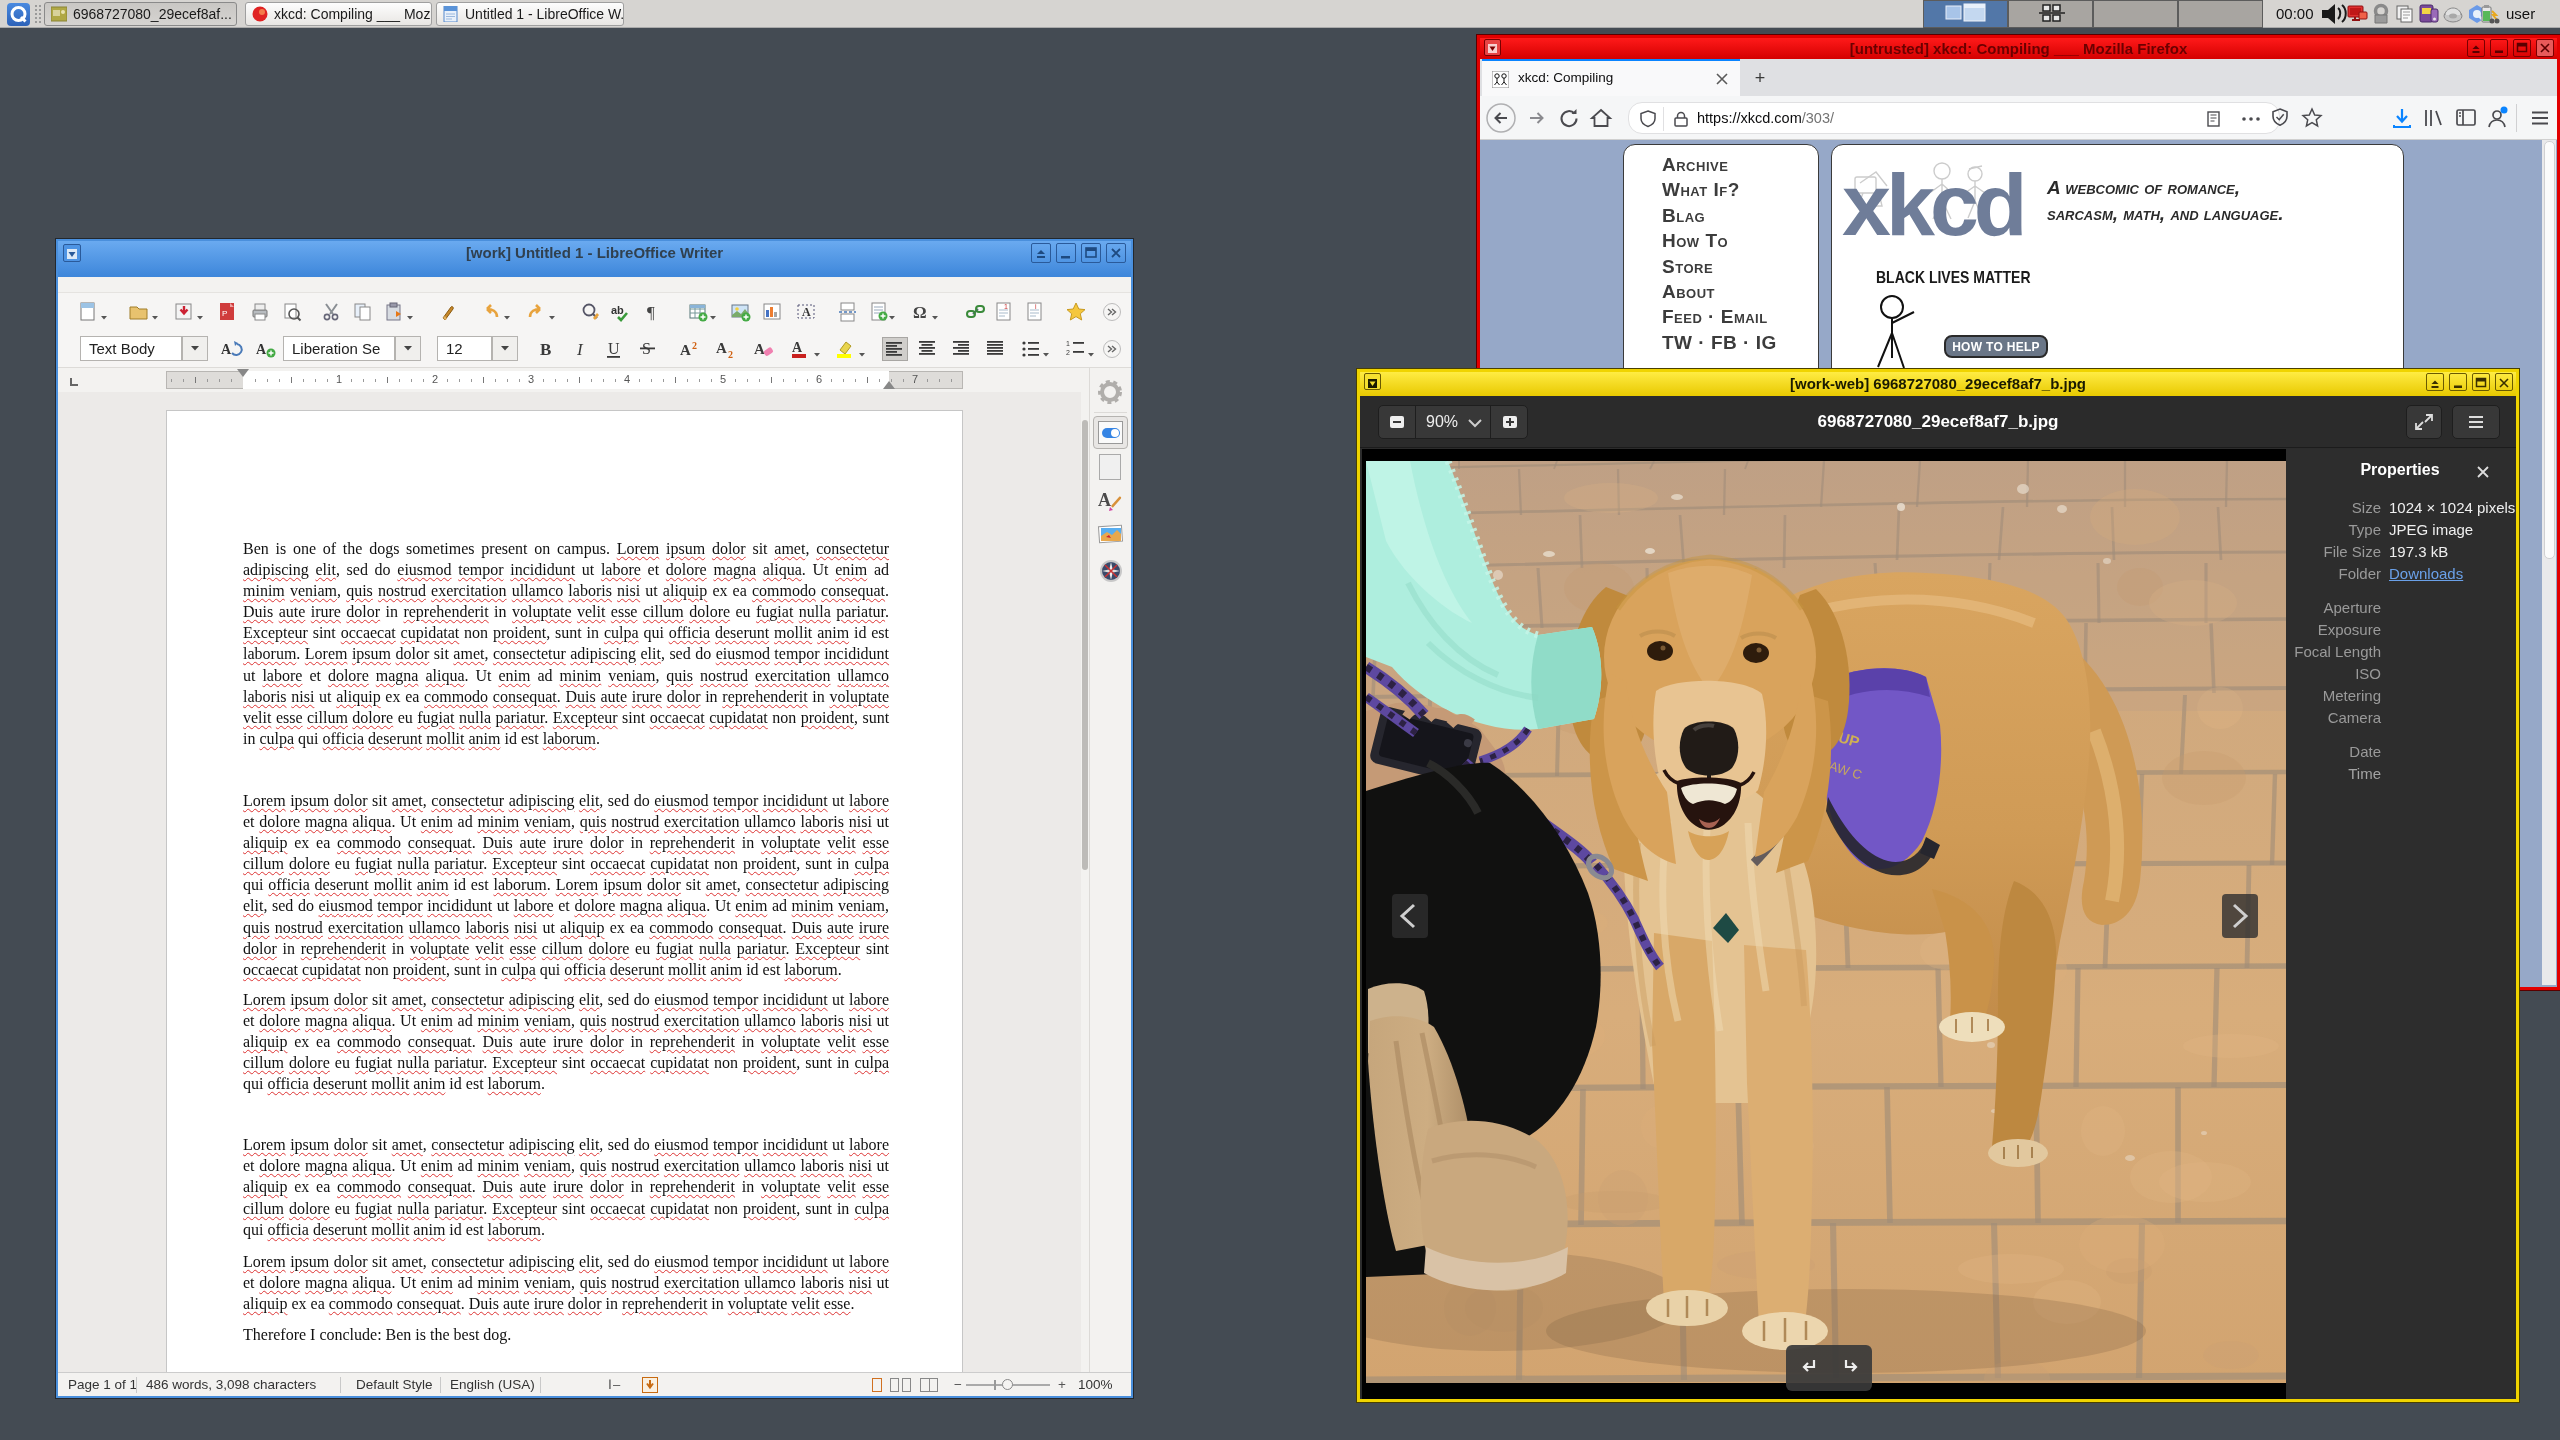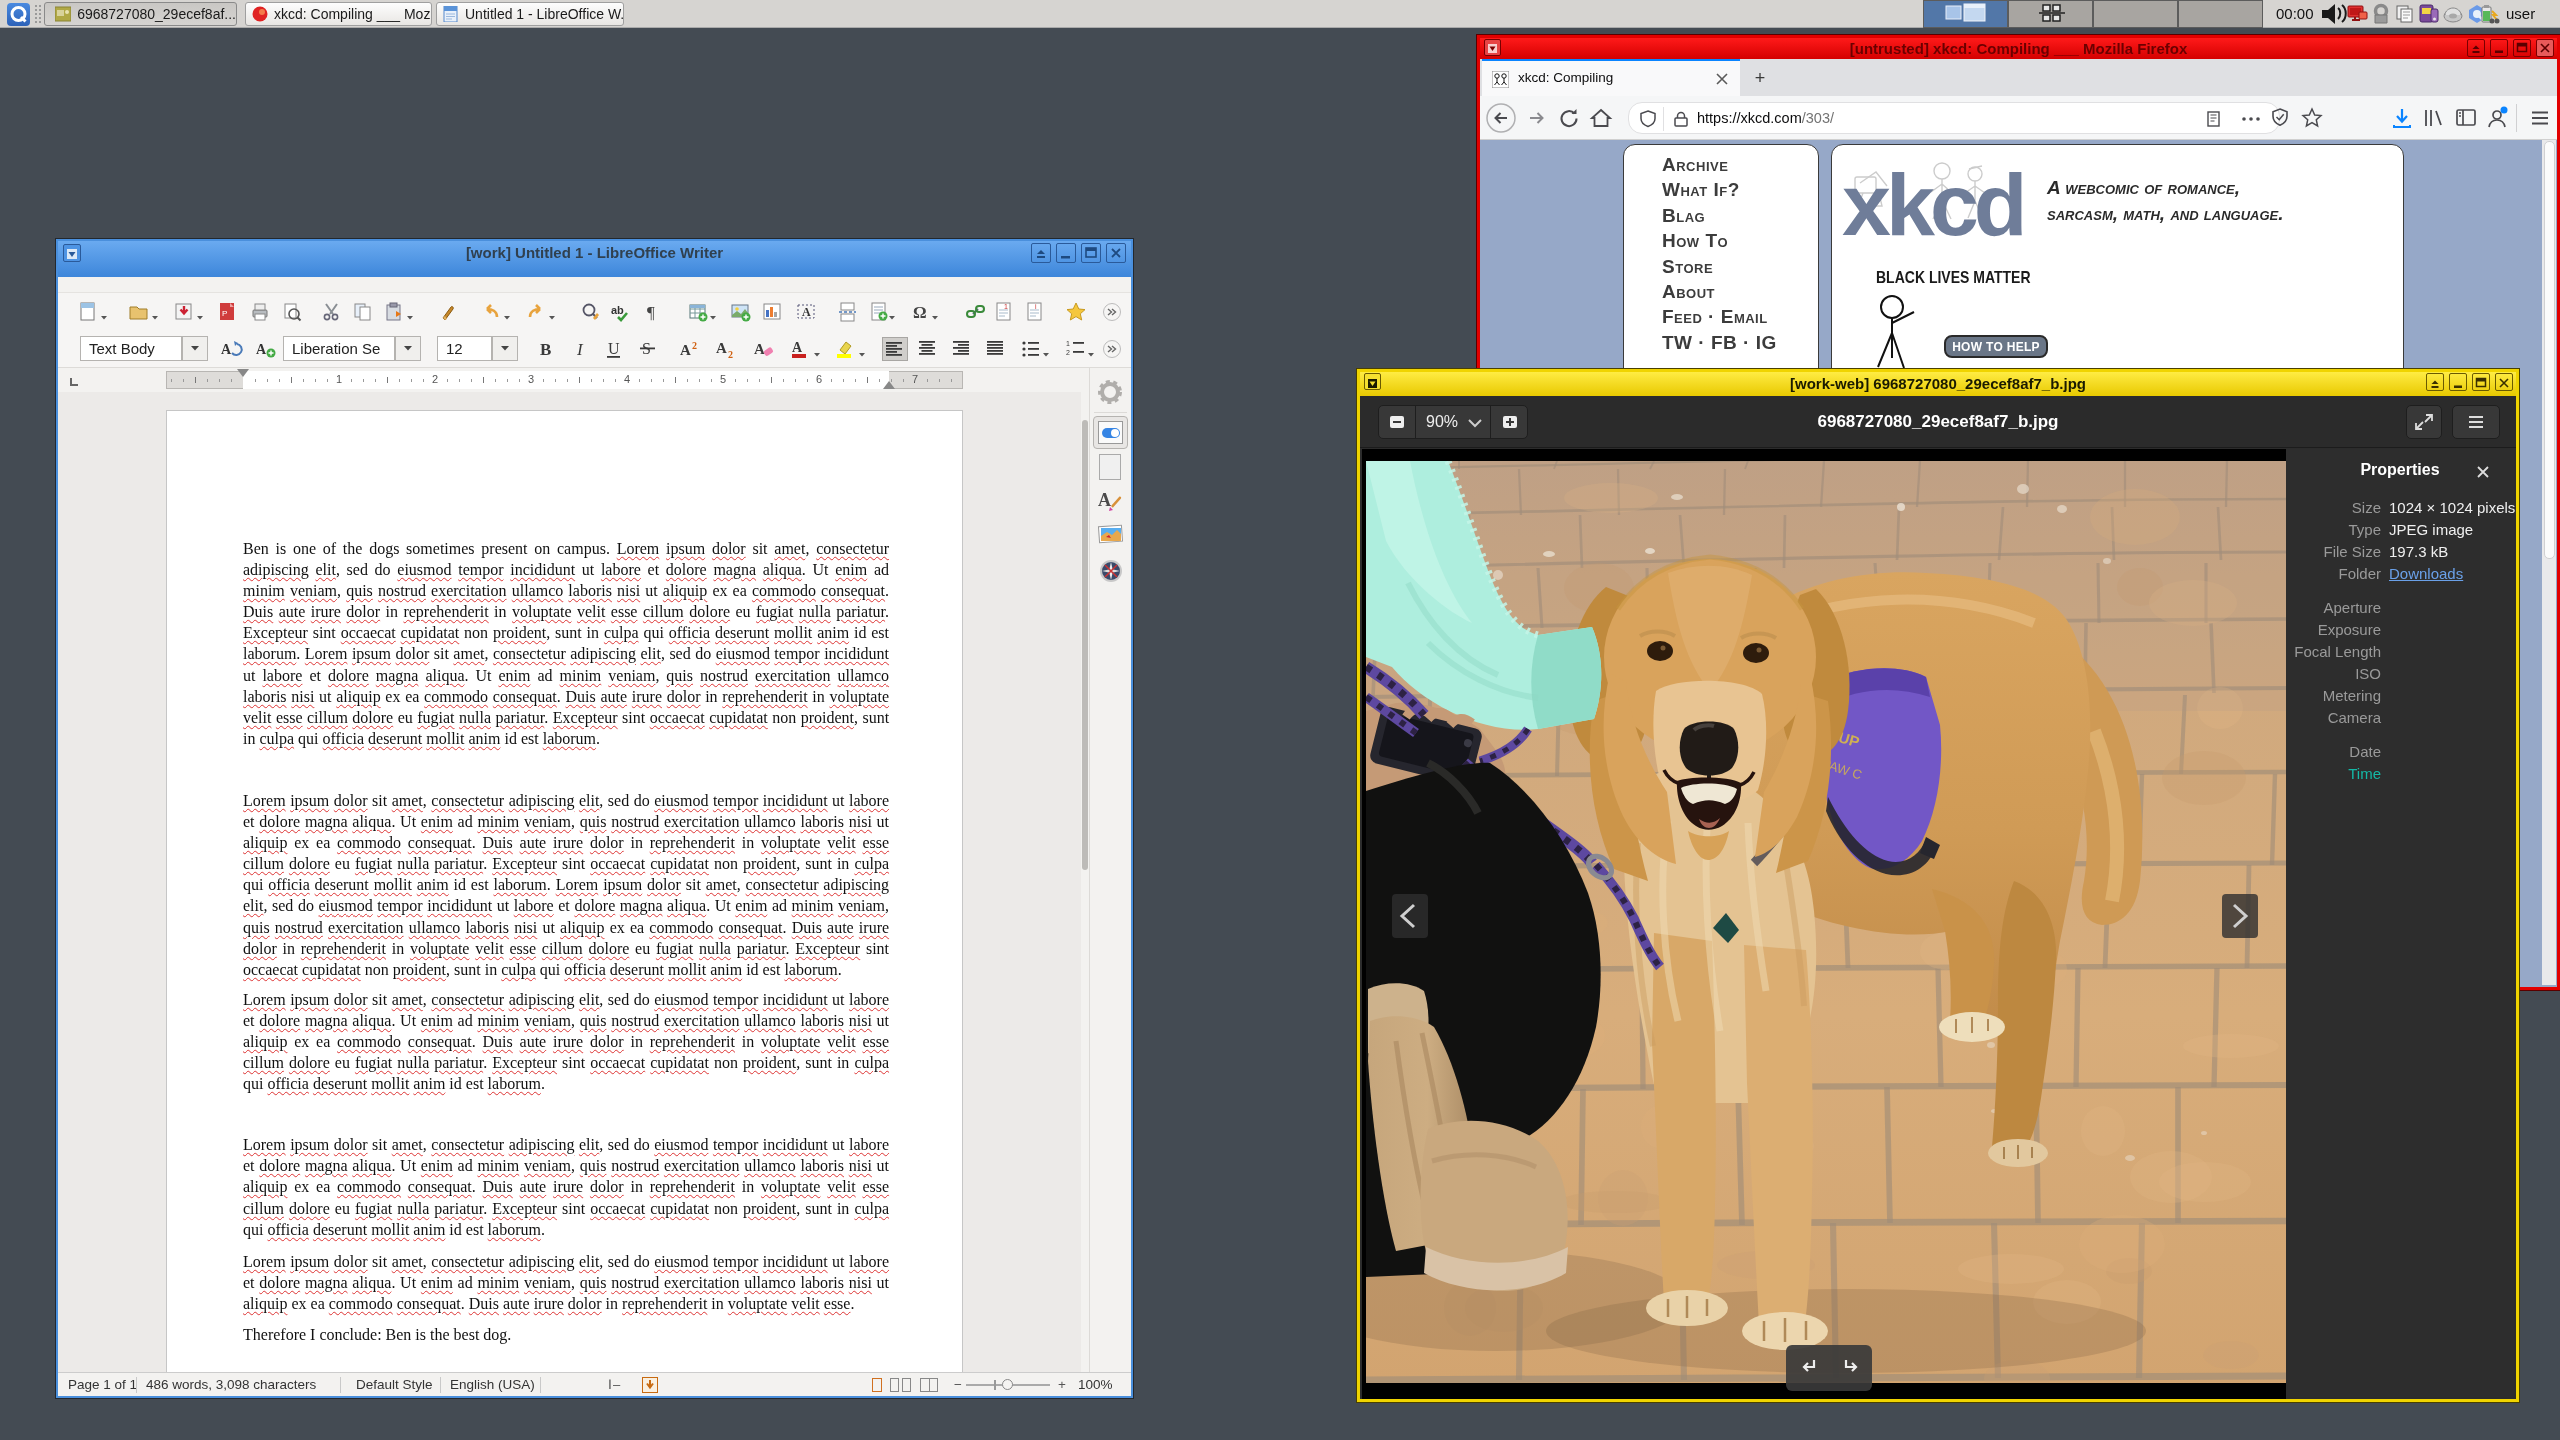--- a/index.html
+++ b/index.html
@@ -3,21 +3,21 @@
 * { margin:0; padding:0; box-sizing:border-box; }
 html,body { width:2560px; height:1440px; overflow:hidden; }
 body { font-family:"Liberation Sans", sans-serif; background:#444b53; position:relative; }
 #desk { position:absolute; inset:0; background:#444b53; }
 
 
 #panel { position:absolute; left:0; top:0; width:2560px; height:28px; background:#d6d4d1; border-bottom:1px solid #aaa; }
 .qbtn { position:absolute; left:7px; top:3px; width:23px; height:23px; background:linear-gradient(#4a8ae0,#2d62b8); border-radius:4px; }
 .grip { position:absolute; left:34px; top:4px; width:8px; height:20px; background-image:radial-gradient(circle, #9a9a9a 1px, transparent 1.2px); background-size:4px 4px; }
 .taskbtn { position:absolute; top:2px; height:24px; background:linear-gradient(#fdfdfd,#e8e6e3); border:1px solid #9f9f9f; border-radius:3px; font-size:14px; color:#1a1a1a; display:flex; align-items:center; padding-left:6px; gap:6px; white-space:nowrap; overflow:hidden; }
-.taskbtn.active { background:linear-gradient(#c9c7c4,#d6d4d1); border-color:#8a8a8a;justify-content:flex-end; }
+.taskbtn.active { background:linear-gradient(#c9c7c4,#d6d4d1); border-color:#8a8a8a; }
 .ticon { width:16px; height:16px; flex:0 0 16px; }
 #wsw { position:absolute; left:1923px; top:0; height:28px; display:flex; }
 .ws { width:85px; height:28px; background:#a8a5a1; border:1px solid #5c5c5c; }
 .ws.active { background:#5277a8; }
 #clock { position:absolute; left:2276px; top:0; height:28px; line-height:28px; font-size:15px; color:#111; }
 #userlbl { position:absolute; left:2506px; top:0; height:28px; line-height:28px; font-size:15px; color:#111; }
 
 
 .win { position:absolute; }
 .titlebar { position:absolute; left:0; top:0; right:0; height:25px; font-size:15px; font-weight:bold; text-align:center; line-height:25px; }
@@ -1065,21 +1065,21 @@
     <div style="position:absolute;left:103px;top:94px;color:#efefef;font-size:15px;white-space:nowrap;">197.3 kB</div>
     <div style="position:absolute;right:133px;top:116px;color:#9a9a9a;font-size:15px;">Folder</div>
     <div style="position:absolute;left:103px;top:116px;color:#efefef;font-size:15px;white-space:nowrap;"><span style="color:#6aa0e8;text-decoration:underline;">Downloads</span></div>
     <div style="position:absolute;right:133px;top:150px;color:#9a9a9a;font-size:15px;">Aperture</div>
     <div style="position:absolute;right:133px;top:172px;color:#9a9a9a;font-size:15px;">Exposure</div>
     <div style="position:absolute;right:133px;top:194px;color:#9a9a9a;font-size:15px;">Focal Length</div>
     <div style="position:absolute;right:133px;top:216px;color:#9a9a9a;font-size:15px;">ISO</div>
     <div style="position:absolute;right:133px;top:238px;color:#9a9a9a;font-size:15px;">Metering</div>
     <div style="position:absolute;right:133px;top:260px;color:#9a9a9a;font-size:15px;">Camera</div>
     <div style="position:absolute;right:133px;top:294px;color:#9a9a9a;font-size:15px;">Date</div>
-    <div style="position:absolute;right:133px;top:316px;color:#14b8a6;font-size:15px;">Time</div>
+    <div style="position:absolute;right:133px;top:316px;color:#a3a3a3;font-size:15px;">Time</div>
   </div>
 </div>
 
 <div id="panel">
   <div class="qbtn"><svg width="23" height="23">
         <circle cx="11.5" cy="11" r="6.5" fill="none" stroke="#fff" stroke-width="3"></circle>
         <path d="M14 14 l4.5 4.5" stroke="#fff" stroke-width="3"></path>
       </svg></div>
   <div class="grip"></div>
   <div class="taskbtn active" style="left:44px; width:193px;"><span class="ticon"><svg width="16" height="16">

